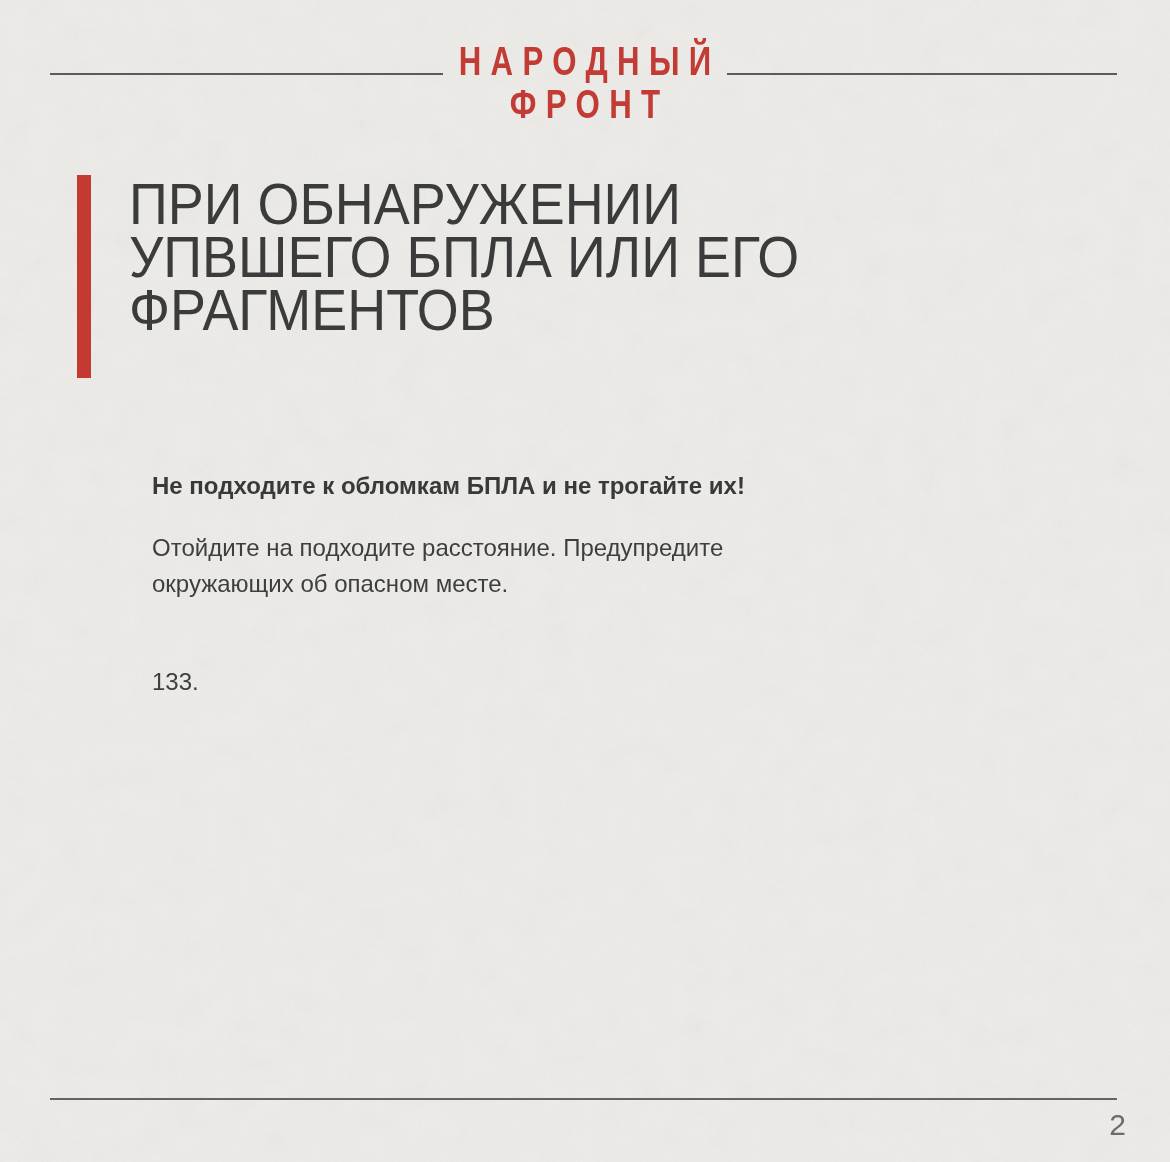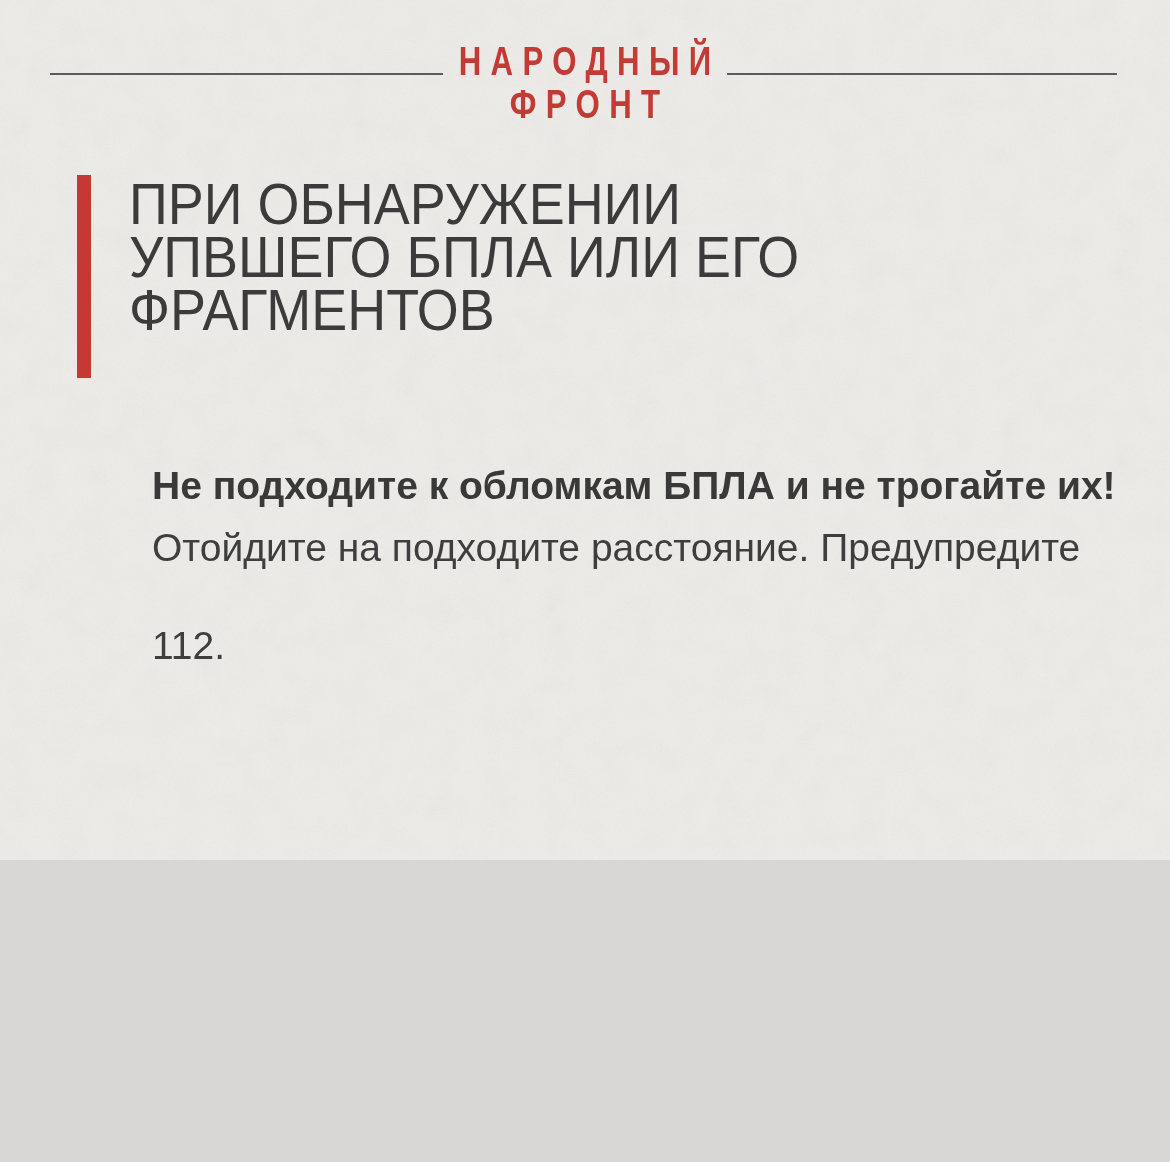--- a/index.html
+++ b/index.html
@@ -4,21 +4,21 @@
 <style>
   html, body {
     margin: 0;
     padding: 0;
     background: #d8d7d5;
     font-family: "Liberation Sans", sans-serif;
   }
   .page {
     position: relative;
     width: 1170px;
-    height: 860px;
+    height: 1162px;
     background: #edece9;
     overflow: hidden;
     margin: 0 auto;
   }
   .texture {
     position: absolute;
     left: 0; top: 0;
     width: 1170px;
     height: 1162px;
     pointer-events: none;
@@ -66,21 +66,21 @@
     transform: scaleX(0.93);
     transform-origin: 0 0;
     white-space: nowrap;
   }
   
   .body-text {
     position: absolute;
     left: 152px;
     top: 468px;
     width: 1000px;
-    font-size: 39px;
+    font-size: 24px;
     line-height: 36px;
     color: #3e3e3e;
   }
   .body-text p { margin: 0 0 26px 0; }
   .body-text p.lead { font-weight: bold; color: #393939; }
   .body-text .line { white-space: nowrap; }
   
   .footer-rule {
     position: absolute;
     left: 50px;
@@ -131,23 +131,24 @@
     <div class="title-line">УПВШЕГО БПЛА ИЛИ ЕГО</div>
     <div class="title-line">ФРАГМЕНТОВ</div>
   </h1>
 
   <div class="body-text">
     <p class="lead">
       <span class="line">Не подходите к обломкам БПЛА и не трогайте их!</span>
     </p>
     <p>
       <span class="line">Отойдите на подходите расстояние. Предупредите</span><br>
+      <span class="line">окружающих об опасном месте.</span>
     </p>
     <p>
       <br>
-      <span class="line">112.</span>
+      <span class="line">133.</span>
     </p>
   </div>
 
   <div class="footer-rule"></div>
   <div class="page-number">2</div>
 
 </div>
 
 </body></html>

